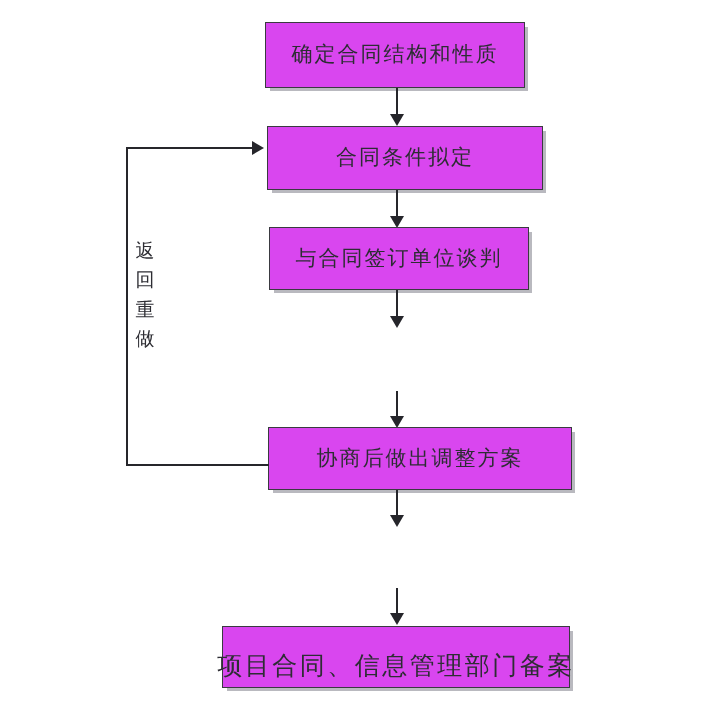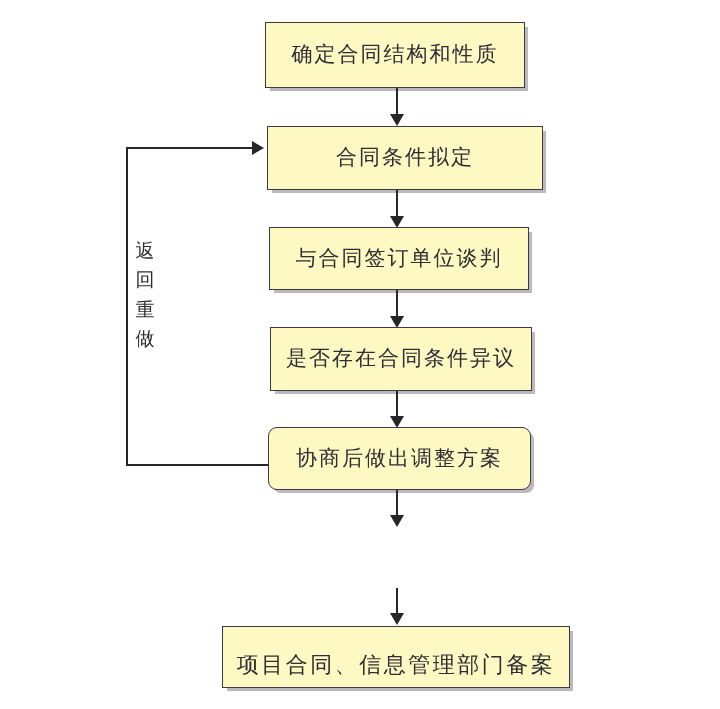--- a/index.html
+++ b/index.html
@@ -16,37 +16,37 @@
     width: 720px;
     height: 709px;
     background: #ffffff;
     overflow: hidden;
   }
 
   
   .node {
     position: absolute;
     box-sizing: border-box;
-    background: #fef9c3;
+    background: #d946ef;
     border: 1.6px solid #3a3a40;
     box-shadow: 4px 4px 0 -1px #b9b9bf;
     display: flex;
     align-items: center;
     justify-content: center;
     text-align: center;
   }
   .node .node-label {
     font-size: 21px;
     letter-spacing: 2px;
     color: #2d2d33;
     line-height: 1.2;
     white-space: nowrap;
   }
   .node.wide .node-label {
-    font-size: 22px;
+    font-size: 25px;
     letter-spacing: 2.5px;
     margin-top: 17px;
   }
 
   
   .conn {
     position: absolute;
     background: #26262b;
   }
   .conn.v { width: 2px; }
@@ -101,28 +101,25 @@
   <div class="conn v" style="left:396px; top:190px; height:30px;"></div>
   <div class="arrowhead down" style="left:390px; top:216px;"></div>
 
   <div class="node" style="left:269px; top:227px; width:260px; height:63px;">
     <div class="node-label">与合同签订单位谈判</div>
   </div>
 
   <div class="conn v" style="left:396px; top:290px; height:30px;"></div>
   <div class="arrowhead down" style="left:390px; top:316px;"></div>
 
-  <div class="node" style="left:270px; top:327px; width:262px; height:64px;">
-    <div class="node-label">是否存在合同条件异议</div>
-  </div>
 
   <div class="conn v" style="left:396px; top:391px; height:29px;"></div>
   <div class="arrowhead down" style="left:390px; top:416px;"></div>
 
-  <div class="node" style="left:268px; top:427px; width:263px; height:63px;border-radius:9px;">
+  <div class="node" style="left:268px; top:427px; width:304px; height:63px;">
     <div class="node-label">协商后做出调整方案</div>
   </div>
 
   <div class="conn v" style="left:396px; top:490px; height:29px;"></div>
   <div class="arrowhead down" style="left:390px; top:515px;"></div>
 
 
   <div class="conn v" style="left:396px; top:588px; height:28px;"></div>
   <div class="arrowhead down" style="left:390px; top:613px;"></div>
 

